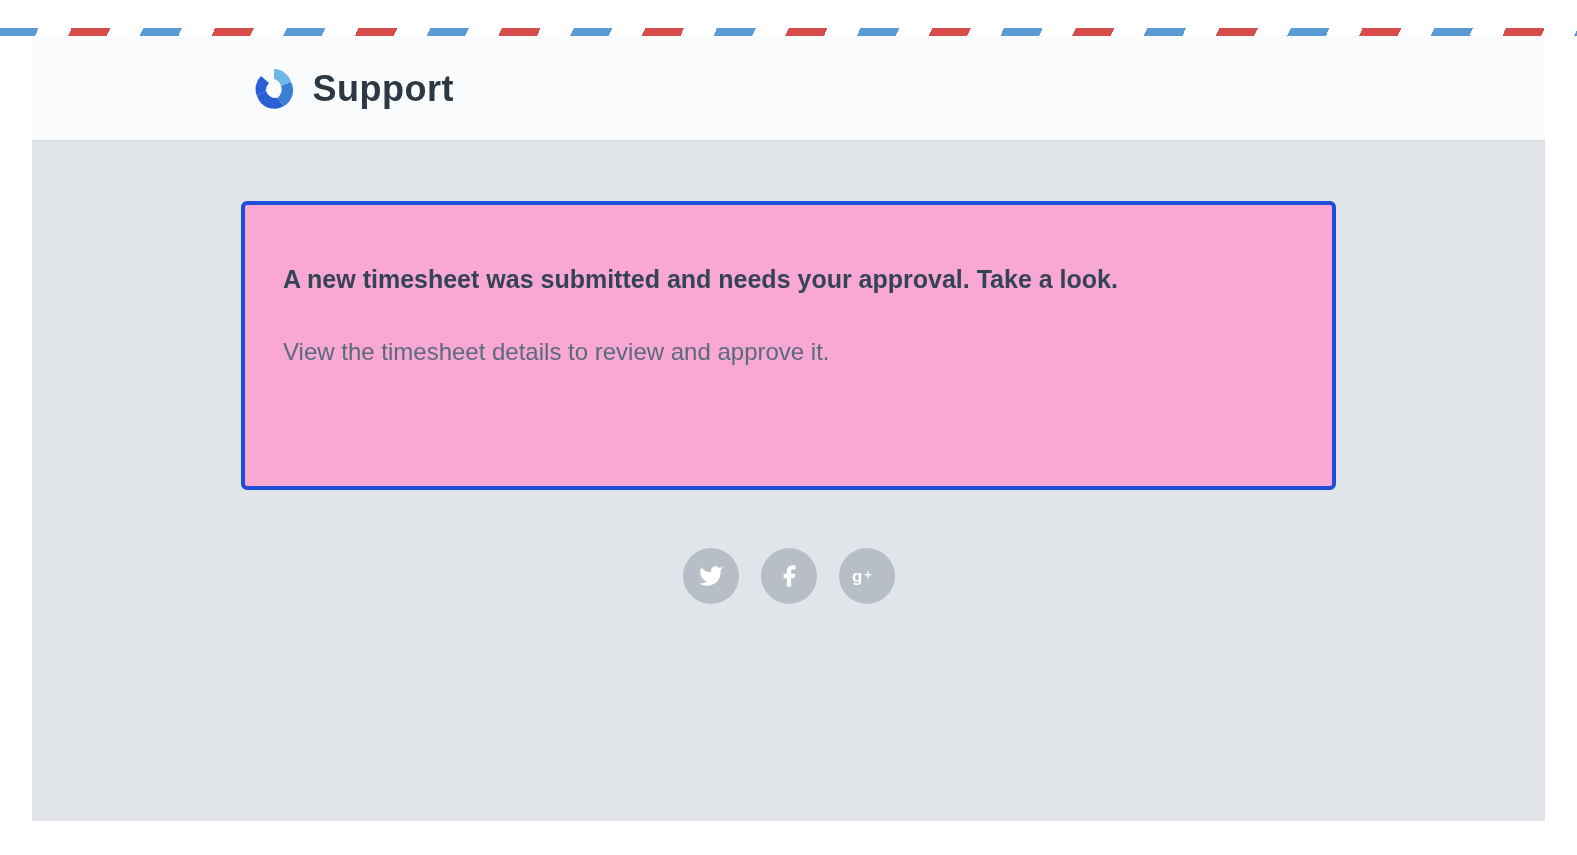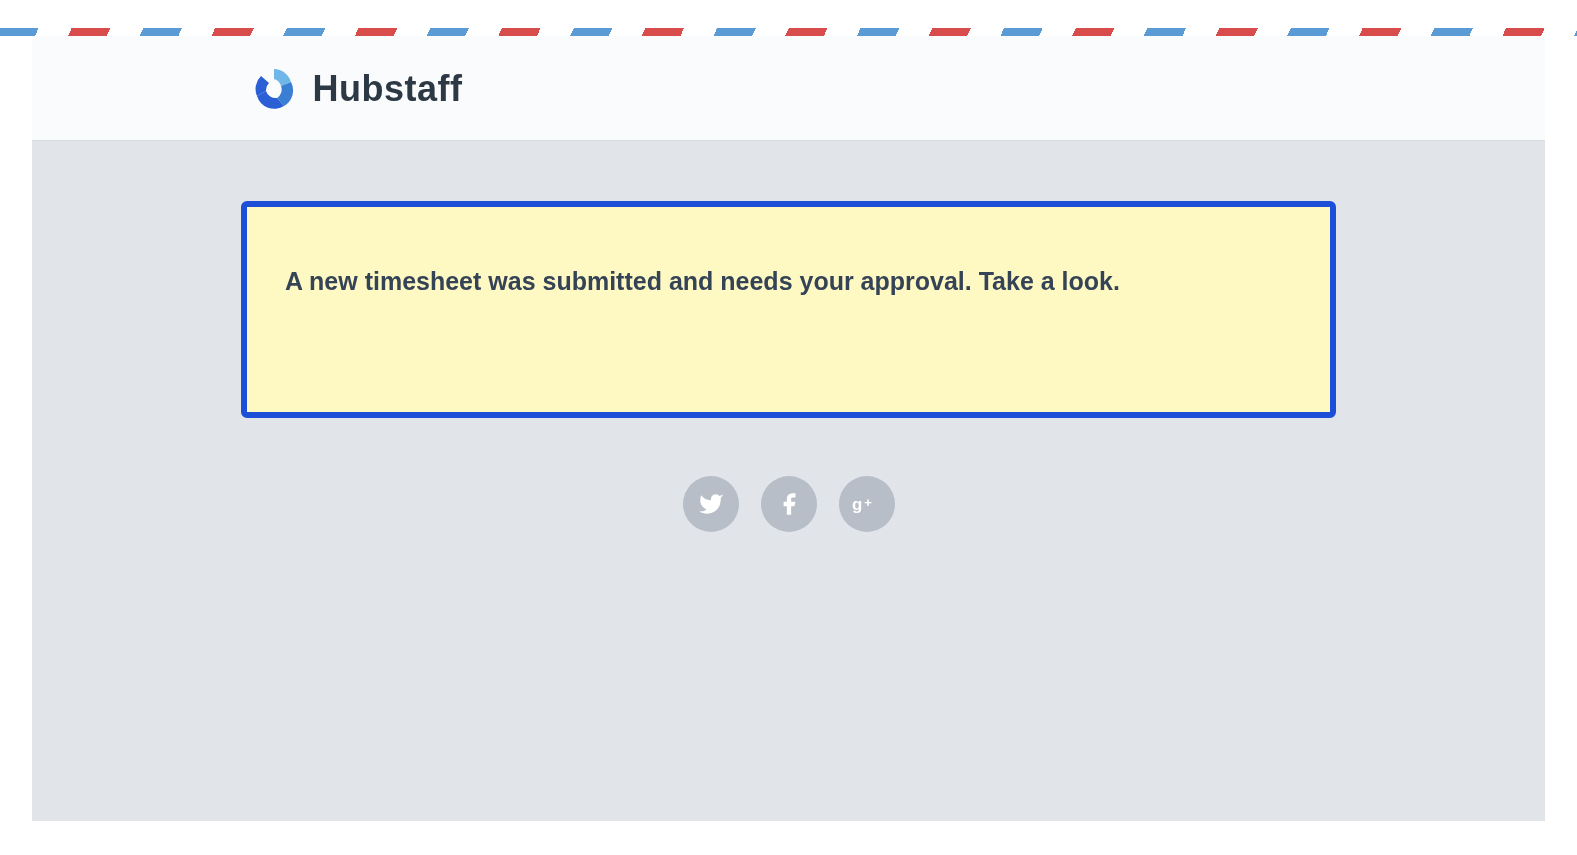--- a/index.html
+++ b/index.html
@@ -49,24 +49,24 @@
       color: #2d3845;
       letter-spacing: 0.5px;
     }
     .body-area {
       background: #e1e5ea;
       margin: 0 32px;
       padding: 60px 0 60px 0;
       min-height: 680px;
     }
     .card {
-      background: #fef9c3;
+      background: #f9a8d4;
       max-width: 1095px;
       margin: 0 auto;
-      border: 6px solid #1d4ed8;
+      border: 4px solid #1d4ed8;
       border-radius: 6px;
       padding: 60px 38px 76px 38px;
     }
     .heading {
       font-size: 25px;
       font-weight: 700;
       color: #354356;
       margin-bottom: 40px;
     }
     .body-text {
@@ -135,28 +135,29 @@
   <div class="header-inner">
     <div class="logo-wrap">
       <div class="logo-icon">
         <svg viewBox="0 0 50 50" width="50" height="50">
           <path d="M25 5 A18 18 0 0 1 42 18 L32 22 A10 10 0 0 0 25 15 Z" fill="#6fb7e8"></path>
           <path d="M42 18 A18 18 0 0 1 35 42 L28 34 A10 10 0 0 0 32 22 Z" fill="#3b7fd4"></path>
           <path d="M35 42 A18 18 0 0 1 8 32 L17 27 A10 10 0 0 0 28 34 Z" fill="#2a5fd6"></path>
           <path d="M8 32 A18 18 0 0 1 12 12 L20 19 A10 10 0 0 0 17 27 Z" fill="#2a5fd6"></path>
         </svg>
       </div>
-      <div class="logo-text">Hubstaff</div>
+      <div class="logo-text">Support</div>
     </div>
   </div>
 </div>
 
 <div class="body-area">
   <div class="card">
     <div class="heading">A new timesheet was submitted and needs your approval. Take a look.</div>
+    <div class="body-text">View the timesheet details to review and approve it.</div>
   </div>
 
   <div class="footer">
     <div class="social-row">
       <a class="social-circle">
         <svg width="26" height="26" viewBox="0 0 24 24">
             <path d="M23 3a10.9 10.9 0 0 1-3.14 1.53 4.48 4.48 0 0 0-7.86 3v1A10.66 10.66 0 0 1 3 4s-4 9 5 13a11.64 11.64 0 0 1-7 2c9 5 20 0 20-11.5a4.5 4.5 0 0 0-.08-.83A7.72 7.72 0 0 0 23 3z"></path>
           </svg>
       </a>
       <a class="social-circle">

